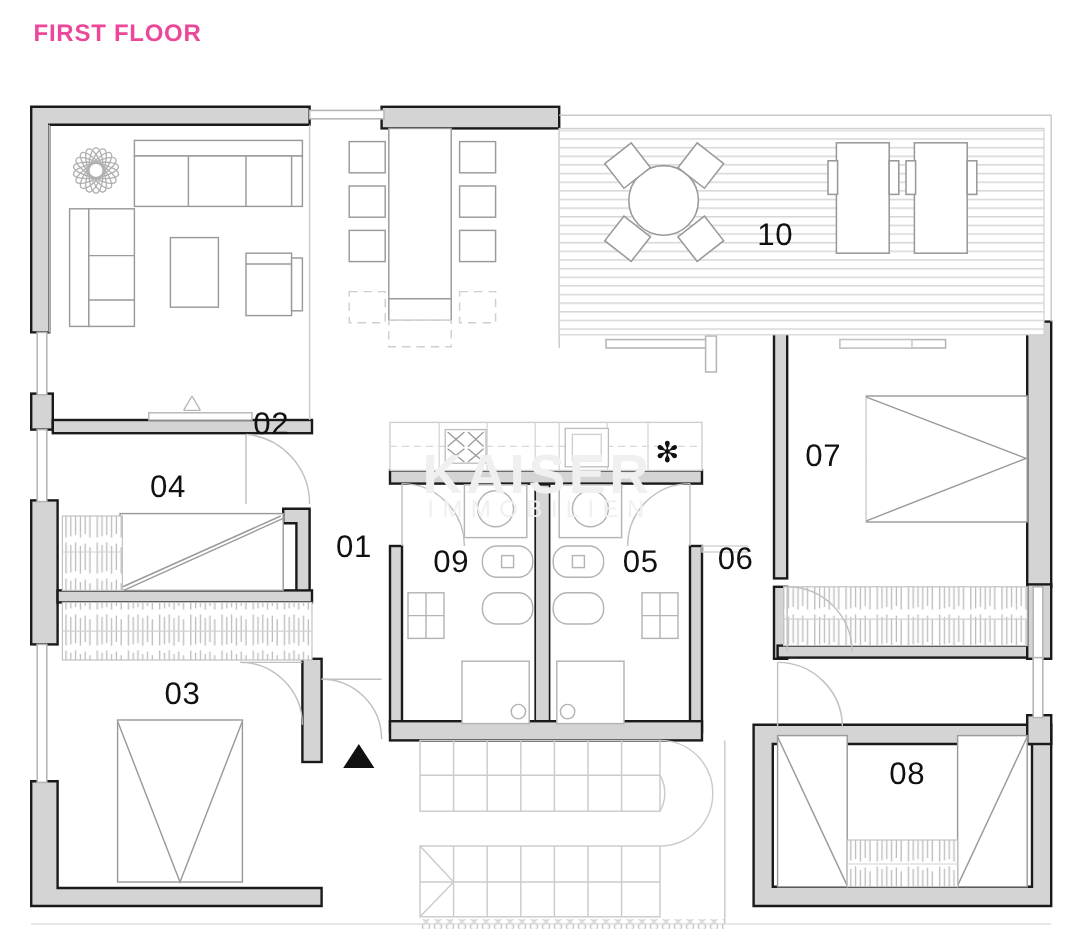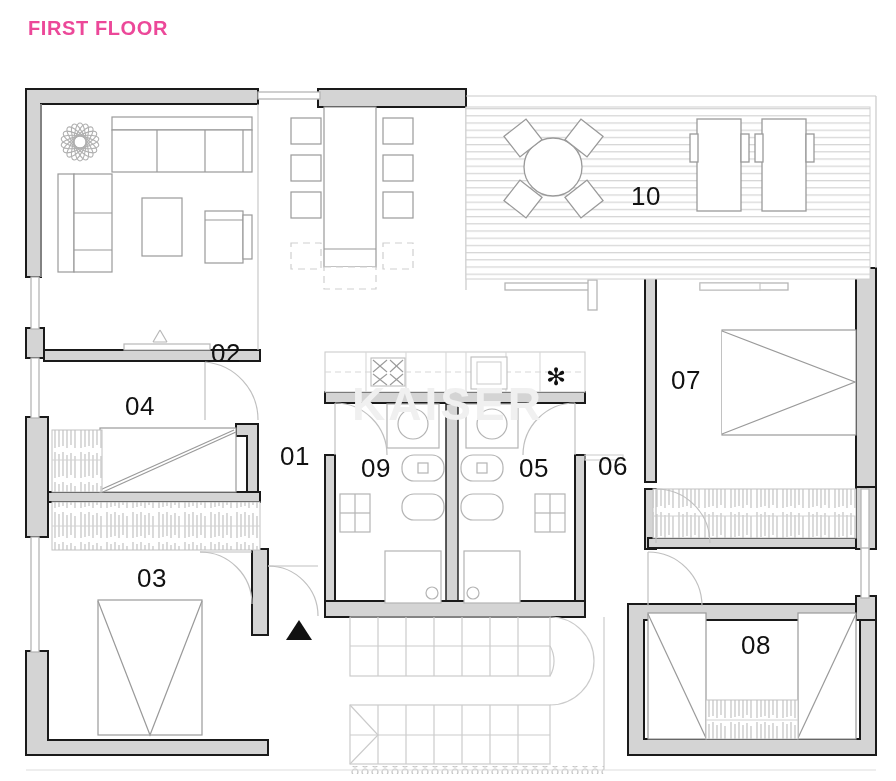--- a/index.html
+++ b/index.html
@@ -367,20 +367,21 @@
   </g>
   <rect x="350" y="766" width="254" height="8" fill="url(#nosing)"></rect>
   <line x1="26" y1="770" x2="876" y2="770" stroke="#dedede" stroke-width="1.2"></line>
 
   <polygon points="286,640 312,640 299,620" fill="#111111"></polygon>
 
 </svg>
 
 <div class="wm" style="left:448px;top:404px;">
   <span>KAISER</span>
+  <span class="sub">IMMOBILIEN</span>
 </div>
 
 <div class="rlabel" style="left:295px;top:456px;">01</div>
 <div class="rlabel" style="left:226px;top:305px;margin-top:48px;">02</div>
 <div class="rlabel" style="left:152px;top:578px;">03</div>
 <div class="rlabel" style="left:140px;top:406px;">04</div>
 <div class="rlabel" style="left:376px;top:468px;">09</div>
 <div class="rlabel" style="left:613px;top:466px;">06</div>
 <div class="rlabel" style="left:686px;top:380px;">07</div>
 <div class="rlabel" style="left:756px;top:645px;">08</div>

